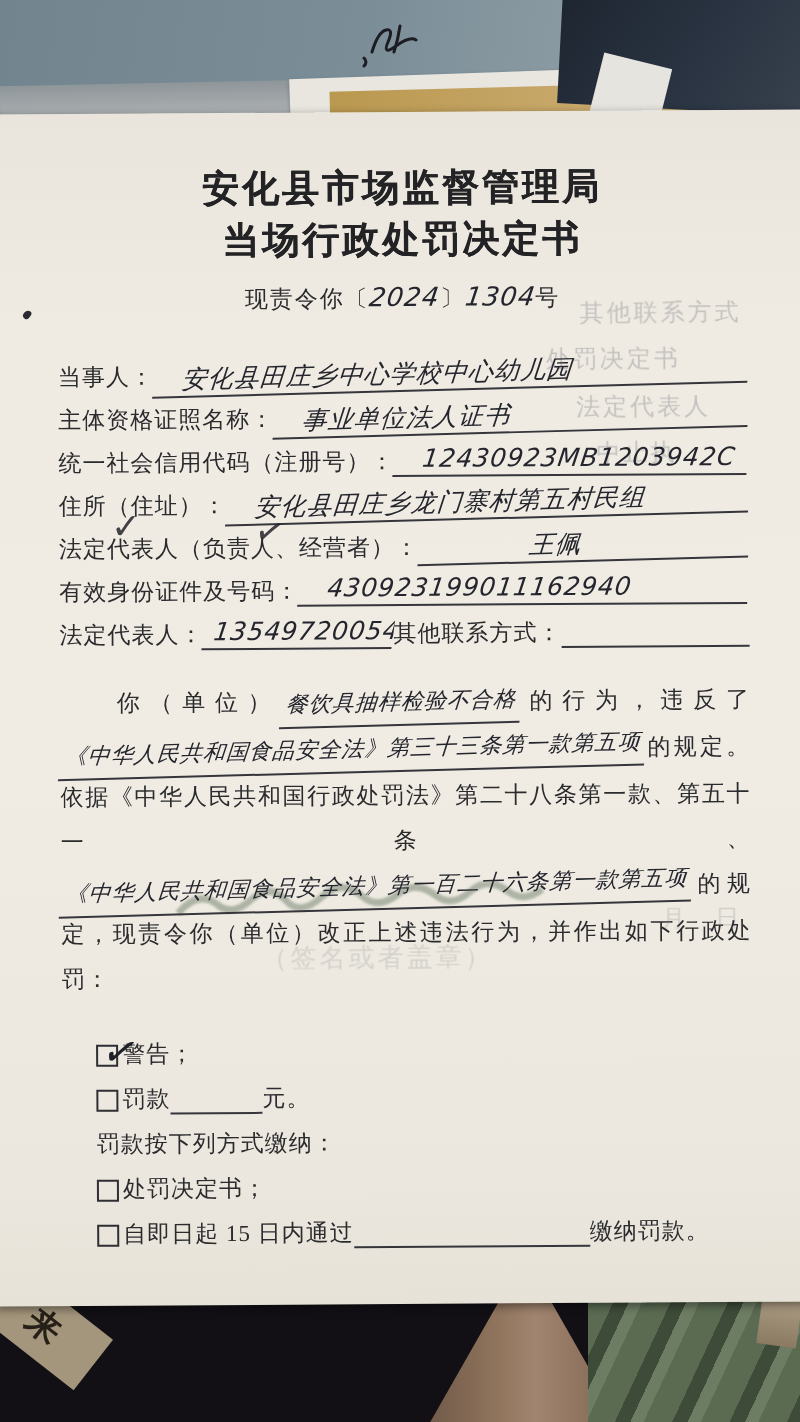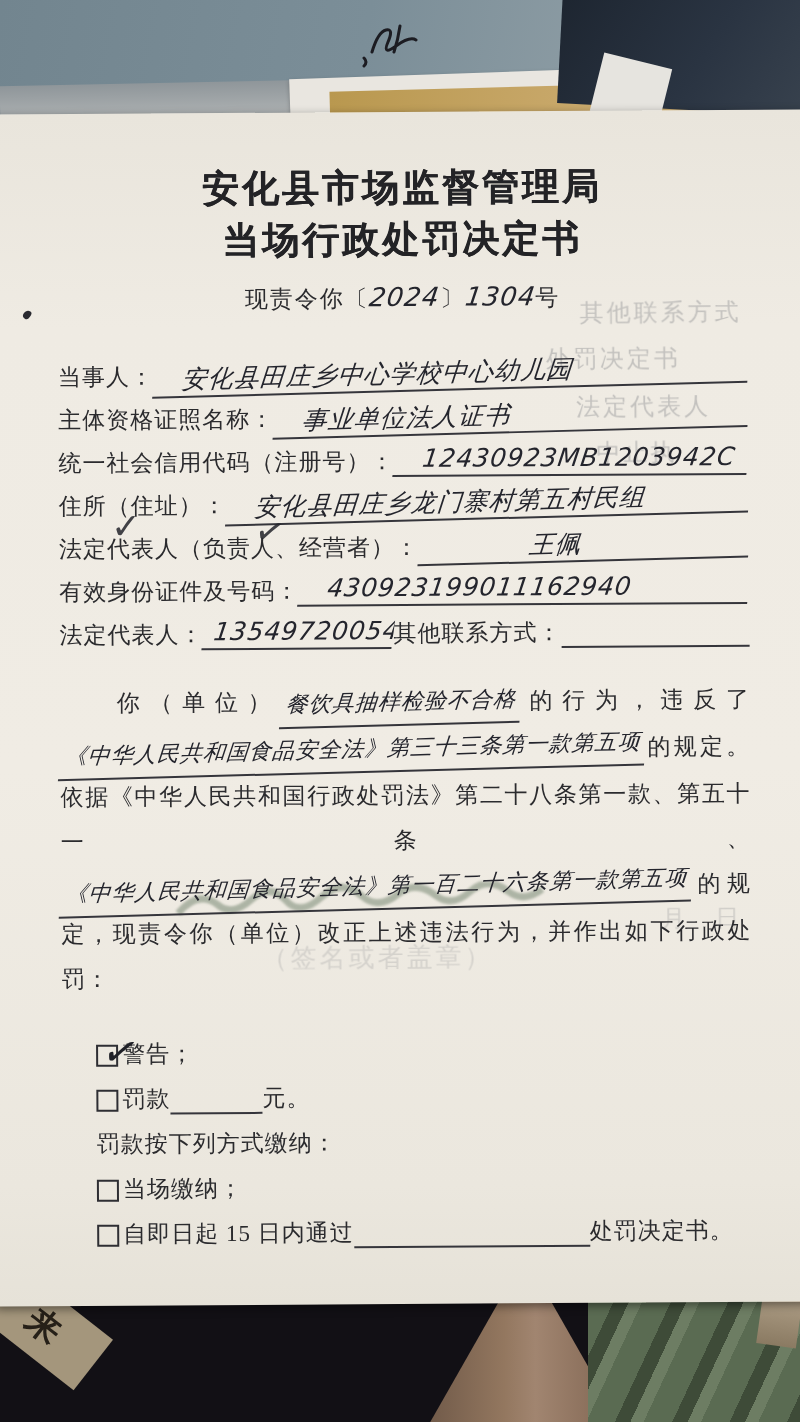--- a/index.html
+++ b/index.html
@@ -186,26 +186,26 @@
           <span class="blank w90"></span>
           <span>元。</span>
         </div>
         <div class="orow">
           <span>罚款按下列方式缴纳：</span>
         </div>
         <div class="orow">
           <span class="cbwrap">
             <span class="cb"></span>
           </span>
-          <span>当场缴纳；</span>
+          <span>处罚决定书；</span>
         </div>
         <div class="orow">
           <span class="cbwrap">
             <span class="cb"></span>
           </span>
           <span>自即日起 15 日内通过</span>
           <span class="blank w230"></span>
-          <span>处罚决定书。</span>
+          <span>缴纳罚款。</span>
         </div>
       </div>
     </div>
   </div>
 </div>
 
 </body></html>

